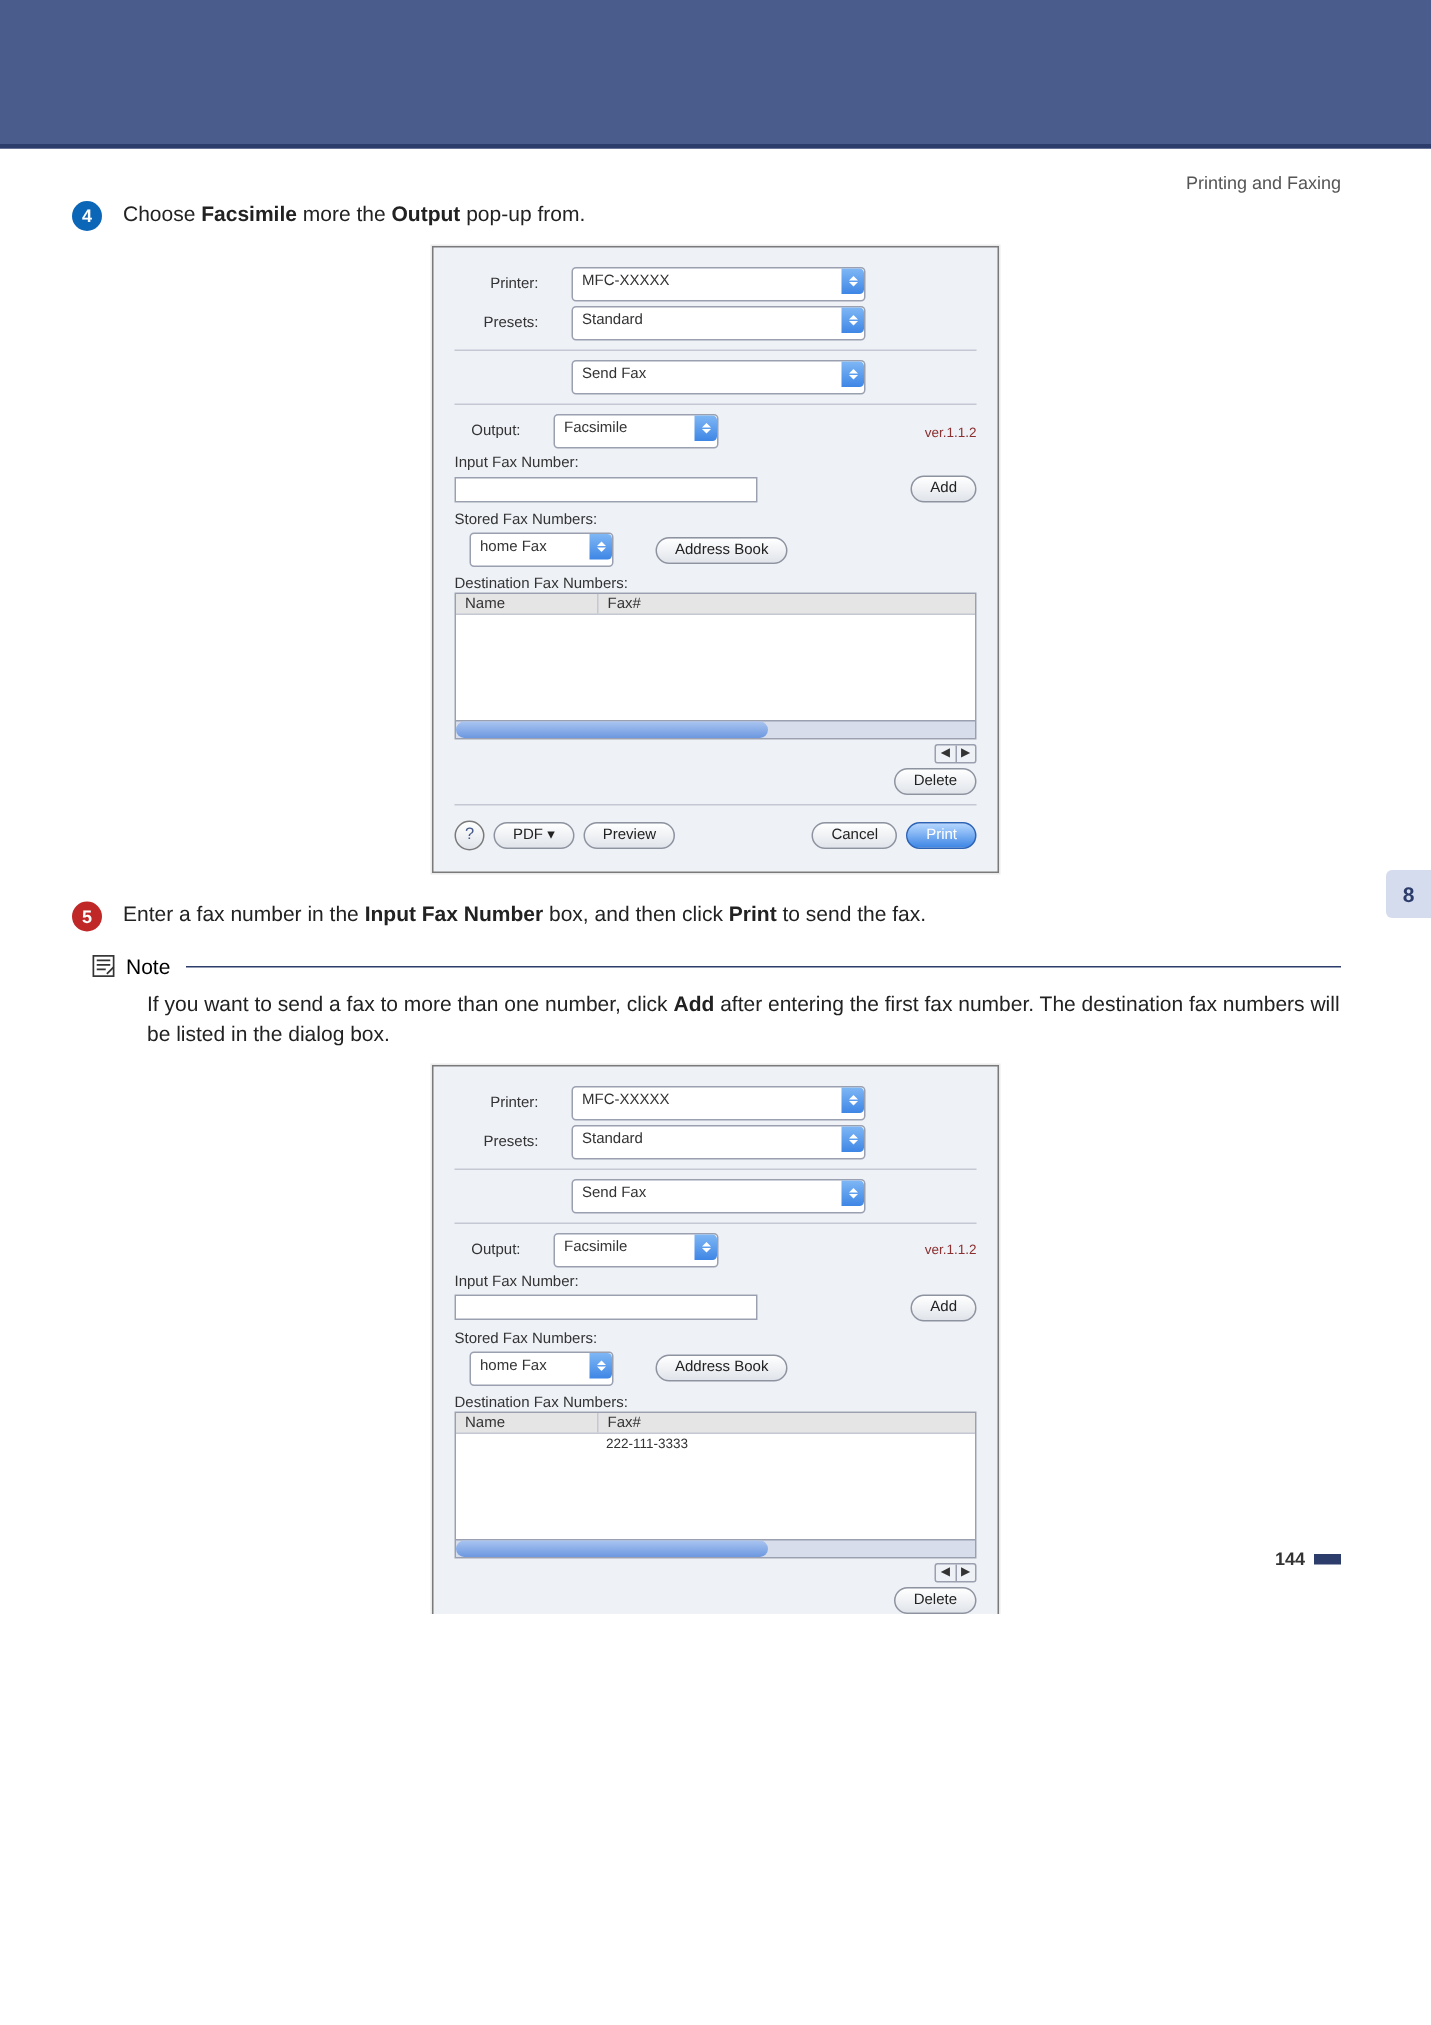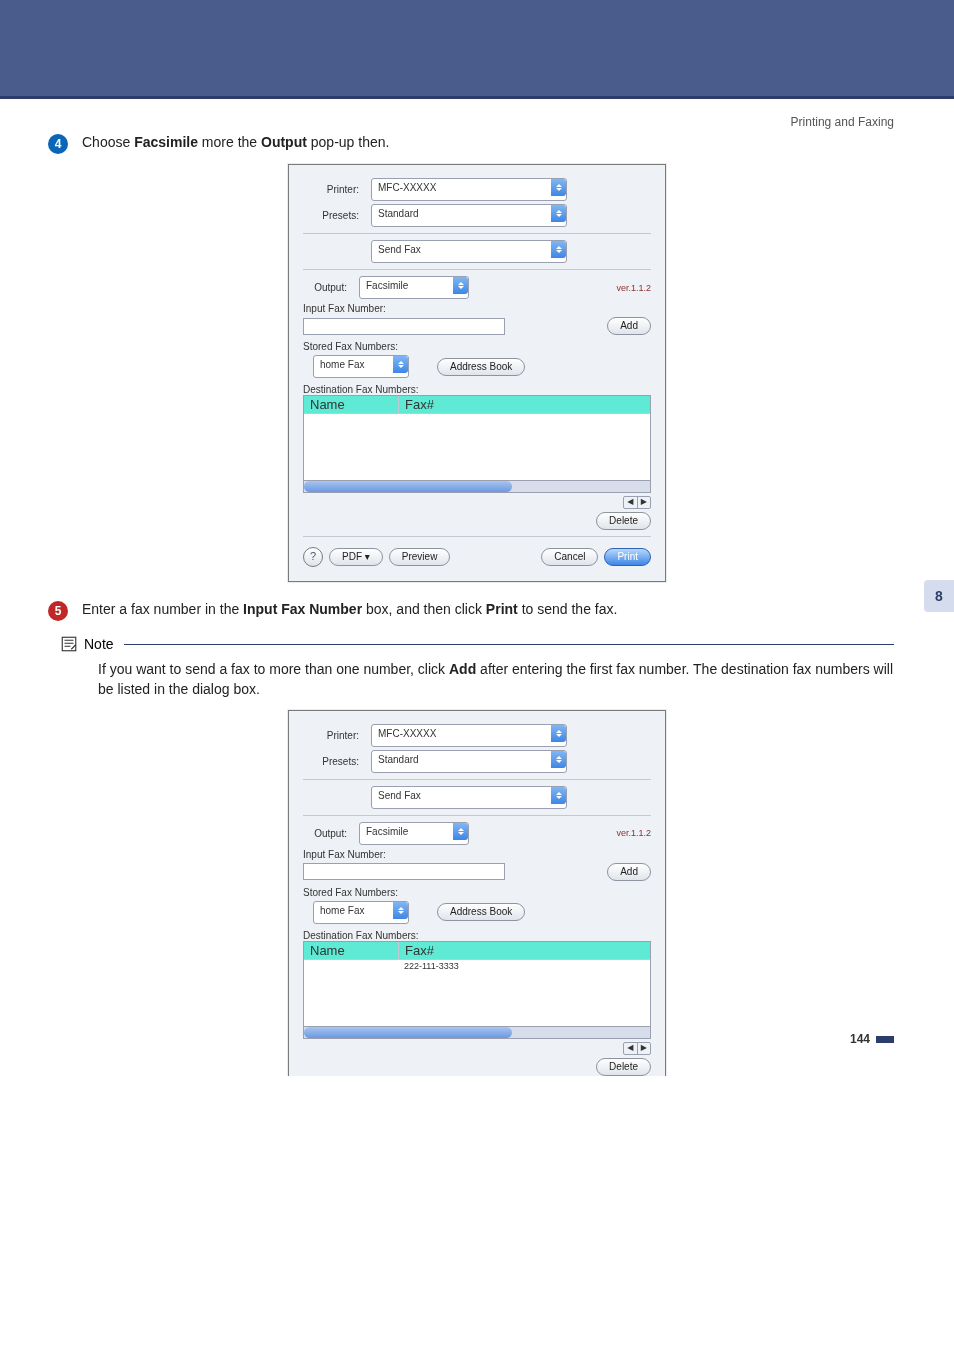--- a/index.html
+++ b/index.html
@@ -17,34 +17,34 @@
   .note-rule{flex:1;border-bottom:1px solid #2c3d6b;height:1px}
   .note-body{font-size:14px;color:#222;margin:6px 0 10px 38px;line-height:1.45}
   .bottom-rule{border-bottom:1px solid #2c3d6b;height:1px;margin:8px 0 0 0}
   .side-tab{position:absolute;right:0;top:580px;width:30px;height:32px;background:#d5dced;border-radius:4px 0 0 4px;display:flex;align-items:center;justify-content:center;color:#2c3d6b;font-weight:bold;font-size:14px}
   .pagenum{position:absolute;right:60px;bottom:30px;font-size:12px;font-weight:bold;color:#333}
   .pagenum-bar{display:inline-block;width:18px;height:7px;background:#2c3d6b;margin-left:6px;vertical-align:middle}
 
   .dialog-wrap{display:flex;justify-content:center;margin:10px 0 18px 0}
   .dialog{width:348px;background:#eef1f6;border:1px solid #7a7a7a;box-shadow:0 0 0 1px rgba(0,0,0,.08);padding:10px 14px 14px 14px;font-size:10px;color:#333;font-family:"Lucida Grande",Arial,sans-serif}
   .dlg-row{display:flex;align-items:center;margin:3px 0}
-  .dlg-lbl{width:56px;text-align:right;margin-right:12px;color:#333}
+  .dlg-lbl{width:56px;text-align:right;margin-right:22px;color:#333}
   .dlg-sel{flex:none;width:170px;height:17px;background:#fff;border:1px solid #9aa0b0;border-radius:3px;position:relative;padding:0 18px 4px 6px;line-height:17px;font-size:10px}
   .dlg-sel-sm{width:84px}
   .dlg-sel-xs{width:70px}
   .sel-arrow{position:absolute;right:0;top:0;width:15px;height:17px;background:linear-gradient(#7fb7f5,#3e86e5);border-radius:0 3px 3px 0;display:flex;flex-direction:column;align-items:center;justify-content:center}
   .sel-arrow::before{content:"";border-left:3px solid transparent;border-right:3px solid transparent;border-bottom:3px solid #fff;margin-bottom:1px}
   .sel-arrow::after{content:"";border-left:3px solid transparent;border-right:3px solid transparent;border-top:3px solid #fff}
   .dlg-sep{border:0;border-top:1px solid #c4c8d2;margin:6px 0}
   .mac-btn{height:18px;background:linear-gradient(#fff,#e0e4ea);border:1px solid #8e93a0;border-radius:10px;padding:0 12px;font-size:10px;line-height:16px;color:#222}
   .mac-btn-prim{background:linear-gradient(#b6d7ff,#3e86e5);border-color:#2c63b5;color:#fff}
   .dlg-input{width:192px;height:15px;border:1px solid #9aa0b0;background:#fff;padding:0 4px;font-size:10px}
   .ver{font-size:9px;color:#8a3030;margin-left:auto}
   .dest-box{border:1px solid #9aa0b0;background:#fff;height:96px;position:relative;overflow:hidden}
-  .dest-head{display:flex;font-size:13px;border-bottom:1px solid #c4c8d2;background:#5eead4}
+  .dest-head{display:flex;font-size:10px;border-bottom:1px solid #c4c8d2;background:#e5e5e5}
   .dest-head div{padding:1px 6px}
   .dest-head div:first-child{width:82px;border-right:1px solid #c4c8d2}
   .dest-row{display:flex;font-size:9px}
   .dest-row div{padding:1px 6px}
   .dest-row div:first-child{width:82px}
   .dest-scroll{position:absolute;left:0;right:0;bottom:0;height:11px;background:#d7ddea;border-top:1px solid #9aa0b0;display:flex}
   .dest-scroll .thumb{width:60%;height:100%;background:linear-gradient(#a9c4f0,#6c98e0);border-radius:6px}
   .dest-nav{width:26px;height:11px;background:#eef1f6;border:1px solid #9aa0b0;border-radius:2px;margin-left:3px;font-size:8px;display:flex}
   .dest-nav span{flex:1;text-align:center;line-height:9px}
   .dest-nav span:first-child{border-right:1px solid #9aa0b0}
@@ -56,21 +56,21 @@
 
 <div class="page">
   <div class="topbar"></div>
   <div class="header-text">Printing and Faxing</div>
 
   <div class="content">
 
     <div class="step">
       <div class="step-num" style="background:#0b66b8">4</div>
       <div class="step-text">
-        <span>Choose </span><b>Facsimile</b><span> more the </span><b>Output</b><span> pop-up then.</span>
+        <span>Choose </span><b>Facsimile</b><span> more the </span><b>Output</b><span> pop-up from.</span>
       </div>
     </div>
 
     <div class="dialog-wrap">
       <div class="dialog">
         <div class="dlg-row">
           <div class="dlg-lbl">Printer:</div>
           <div class="dlg-sel"><span>MFC-XXXXX</span><span class="sel-arrow"></span></div>
         </div>
         <div class="dlg-row">

